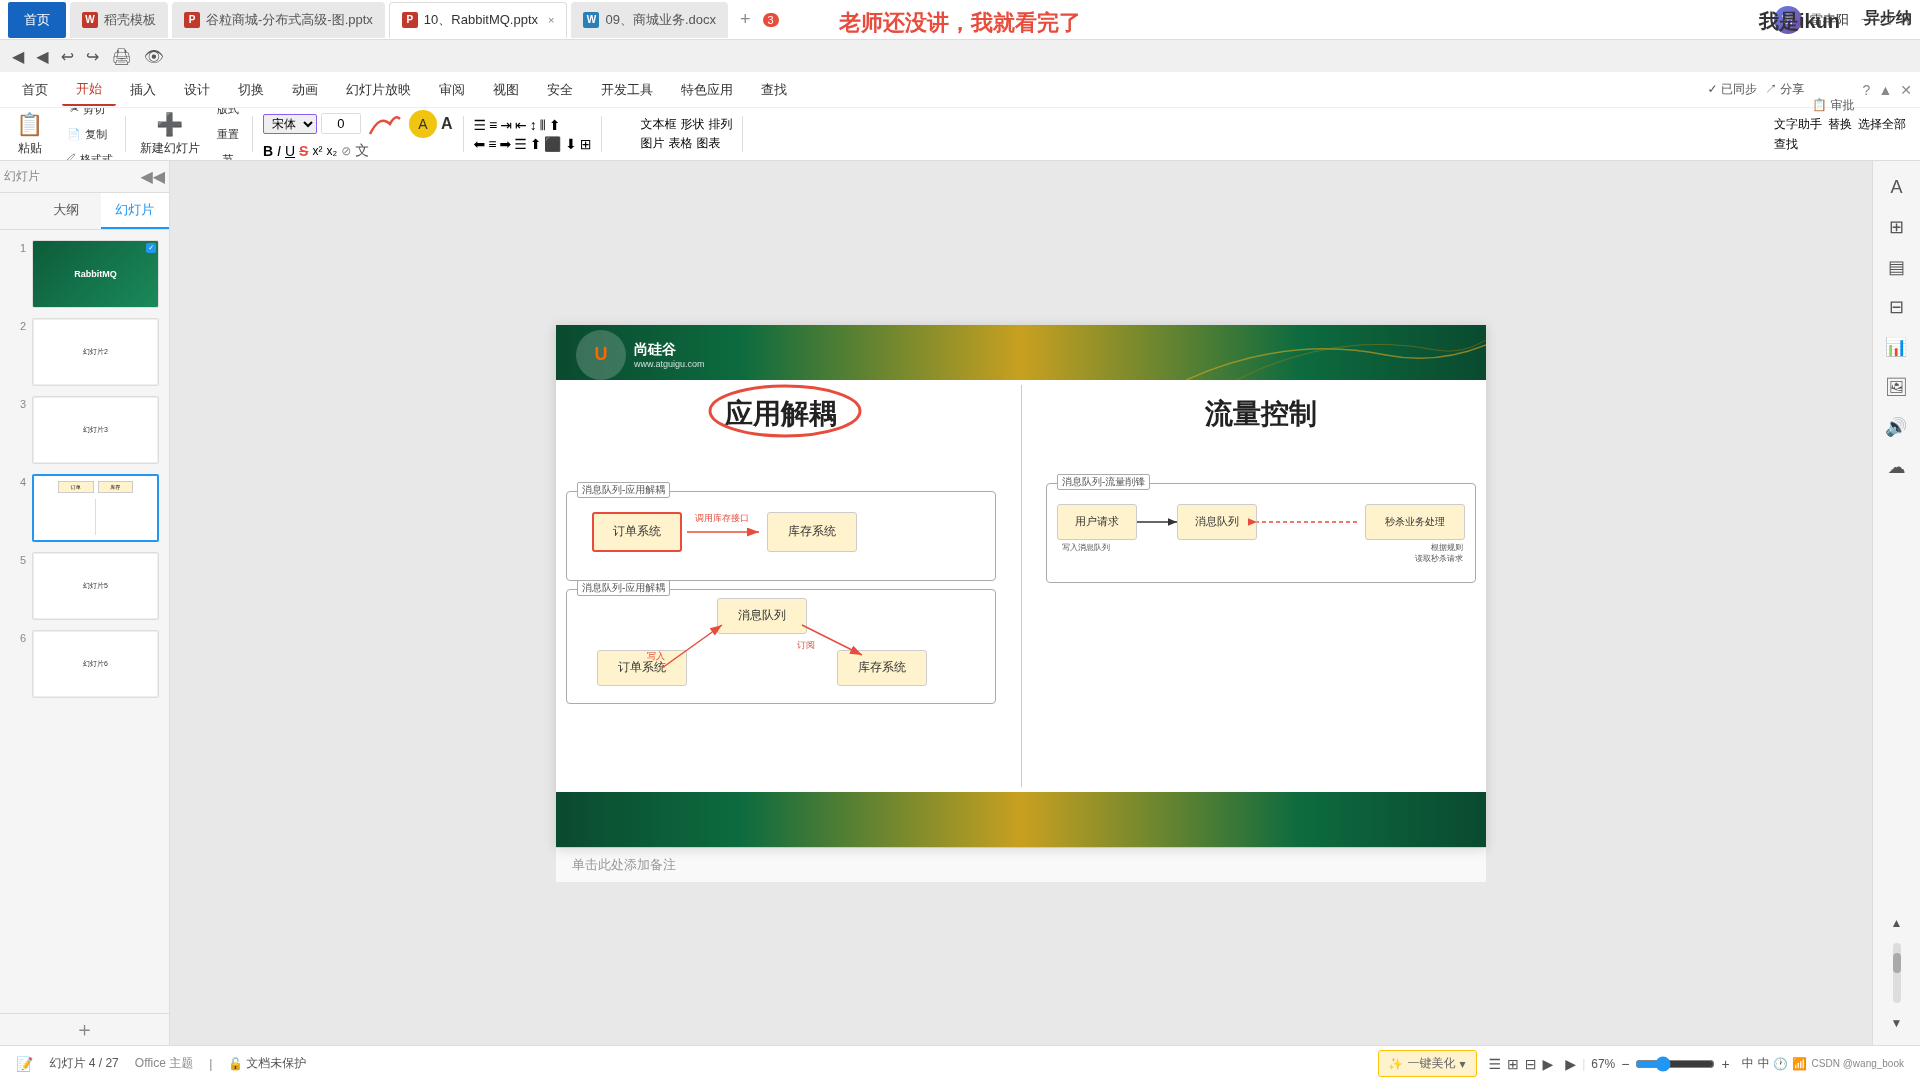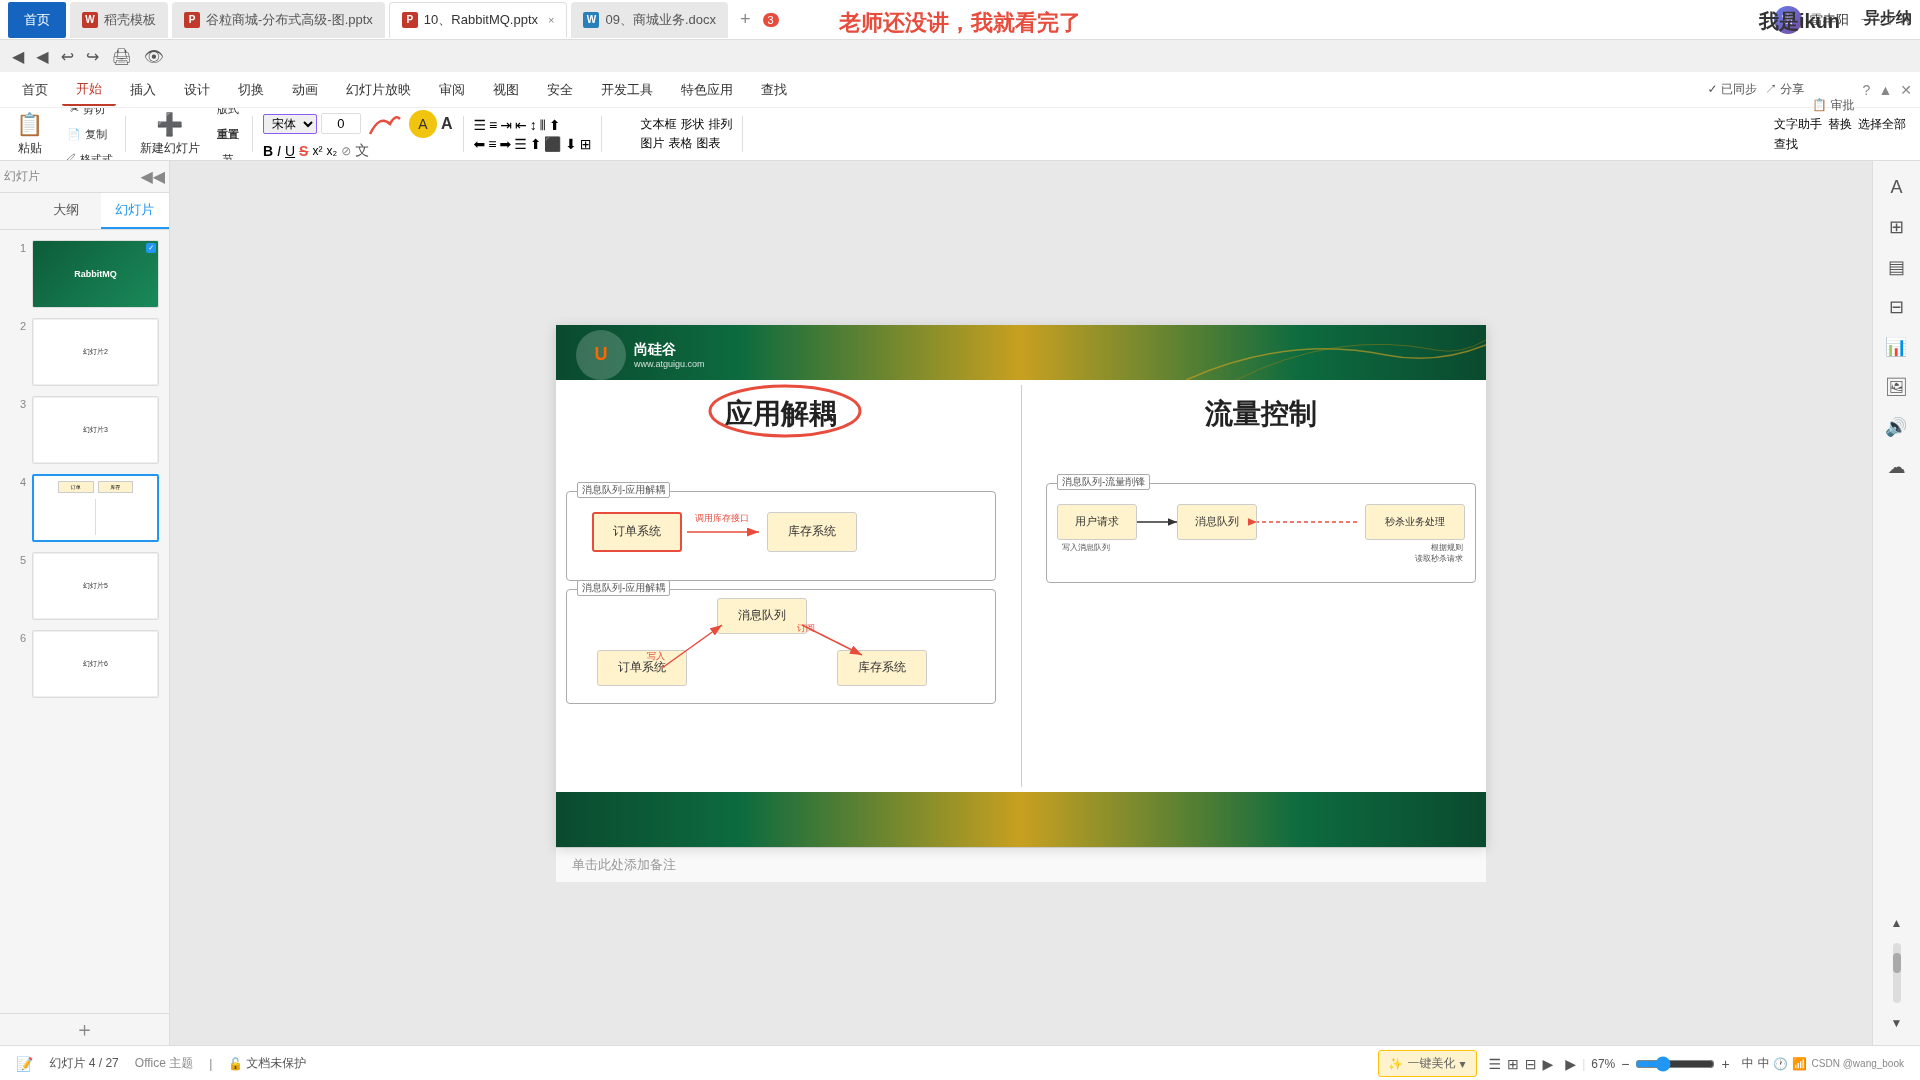--- a/index.html
+++ b/index.html
@@ -186,21 +186,21 @@
     <div class="tool-separator"></div>
 
     <div class="tool-btn-large">
       <span class="icon">➕</span>
       <span>新建幻灯片</span>
     </div>
     <div style="display:flex;flex-direction:column;gap:1px;">
       <div class="tool-btn" style="height:24px;">
         <span style="font-size:11px;font-family:Liberation Serif, serif;">版式</span>
       </div>
-      <div class="tool-btn" style="height:24px;font-weight:bold;">
+      <div class="tool-btn" style="height:24px;">
         <span style="font-size:11px;">重置</span>
       </div>
       <div class="tool-btn" style="height:24px;">
         <span style="font-size:11px;">节</span>
       </div>
     </div>
     <div class="tool-separator"></div>
 
     <div style="display:flex;flex-direction:column;gap:3px;padding:2px 4px;">
       <div style="display:flex;align-items:center;gap:4px;">
@@ -440,21 +440,21 @@
                 <marker id="arr3" markerWidth="8" markerHeight="6" refX="8" refY="3" orient="auto">
                     <polygon points="0 0, 8 3, 0 6" fill="#e74c3c"></polygon>
                   </marker>
               </defs>
 
               <line x1="95" y1="78" x2="155" y2="35" stroke="#e74c3c" stroke-width="1.5" marker-end="url(#arr2)"></line>
 
               <line x1="235" y1="35" x2="295" y2="65" stroke="#e74c3c" stroke-width="1.5" marker-end="url(#arr3)"></line>
             </svg>
             <div style="position:absolute;left:80px;top:60px;font-size:9px;color:#e74c3c;">写入</div>
-            <div style="position:absolute;left:230px;top:32px;font-size:9px;color:#e74c3c;">订阅</div>
+            <div style="position:absolute;left:230px;top:49px;font-size:9px;color:#e74c3c;">订阅</div>
           </div>
         </div>
 
         <div style="position:absolute;left:50%;top:5px;bottom:5px;width:1px;background:#ccc;"></div>
 
         <div style="position:absolute;right:10px;top:5px;width:430px;bottom:5px;">
           <div style="text-align:center;margin-top:10px;margin-bottom:8px;">
             <span style="font-size:28px;font-weight:bold;color:#222;">流量控制</span>
           </div>
 

